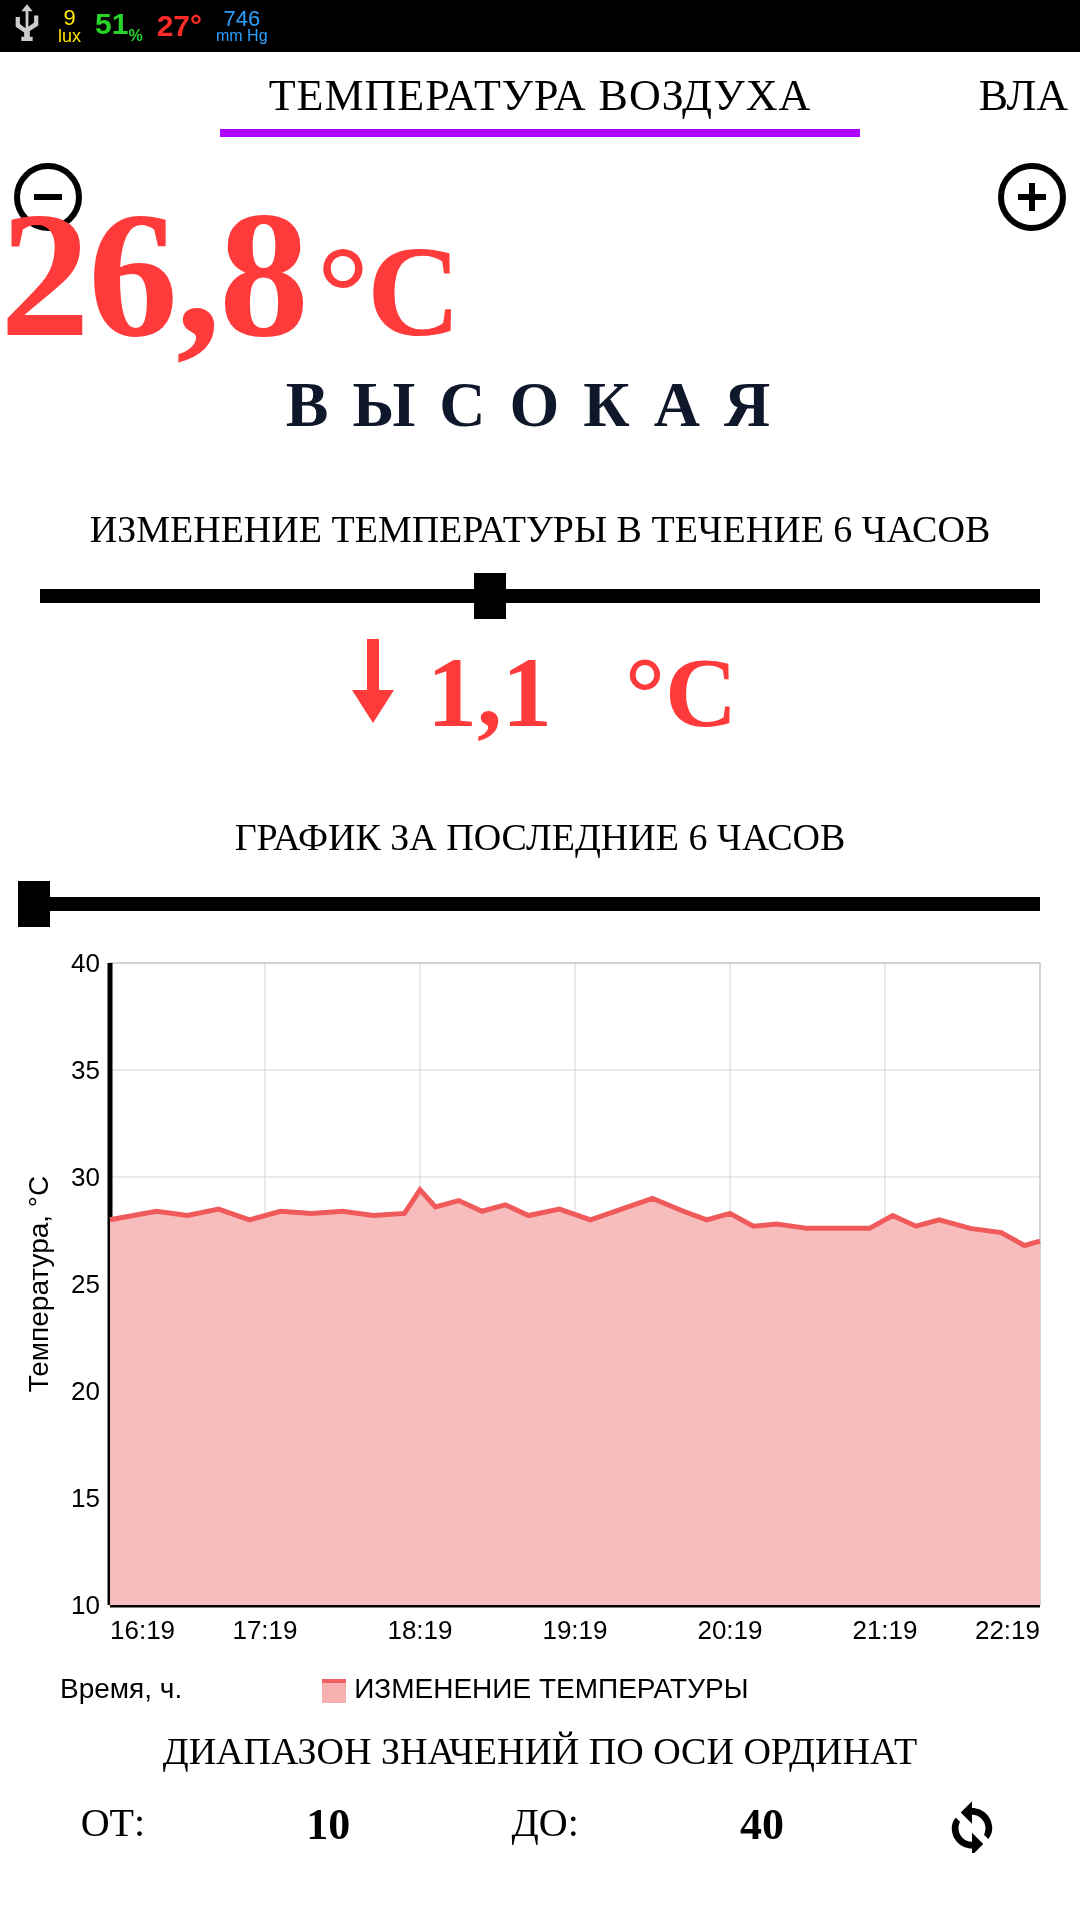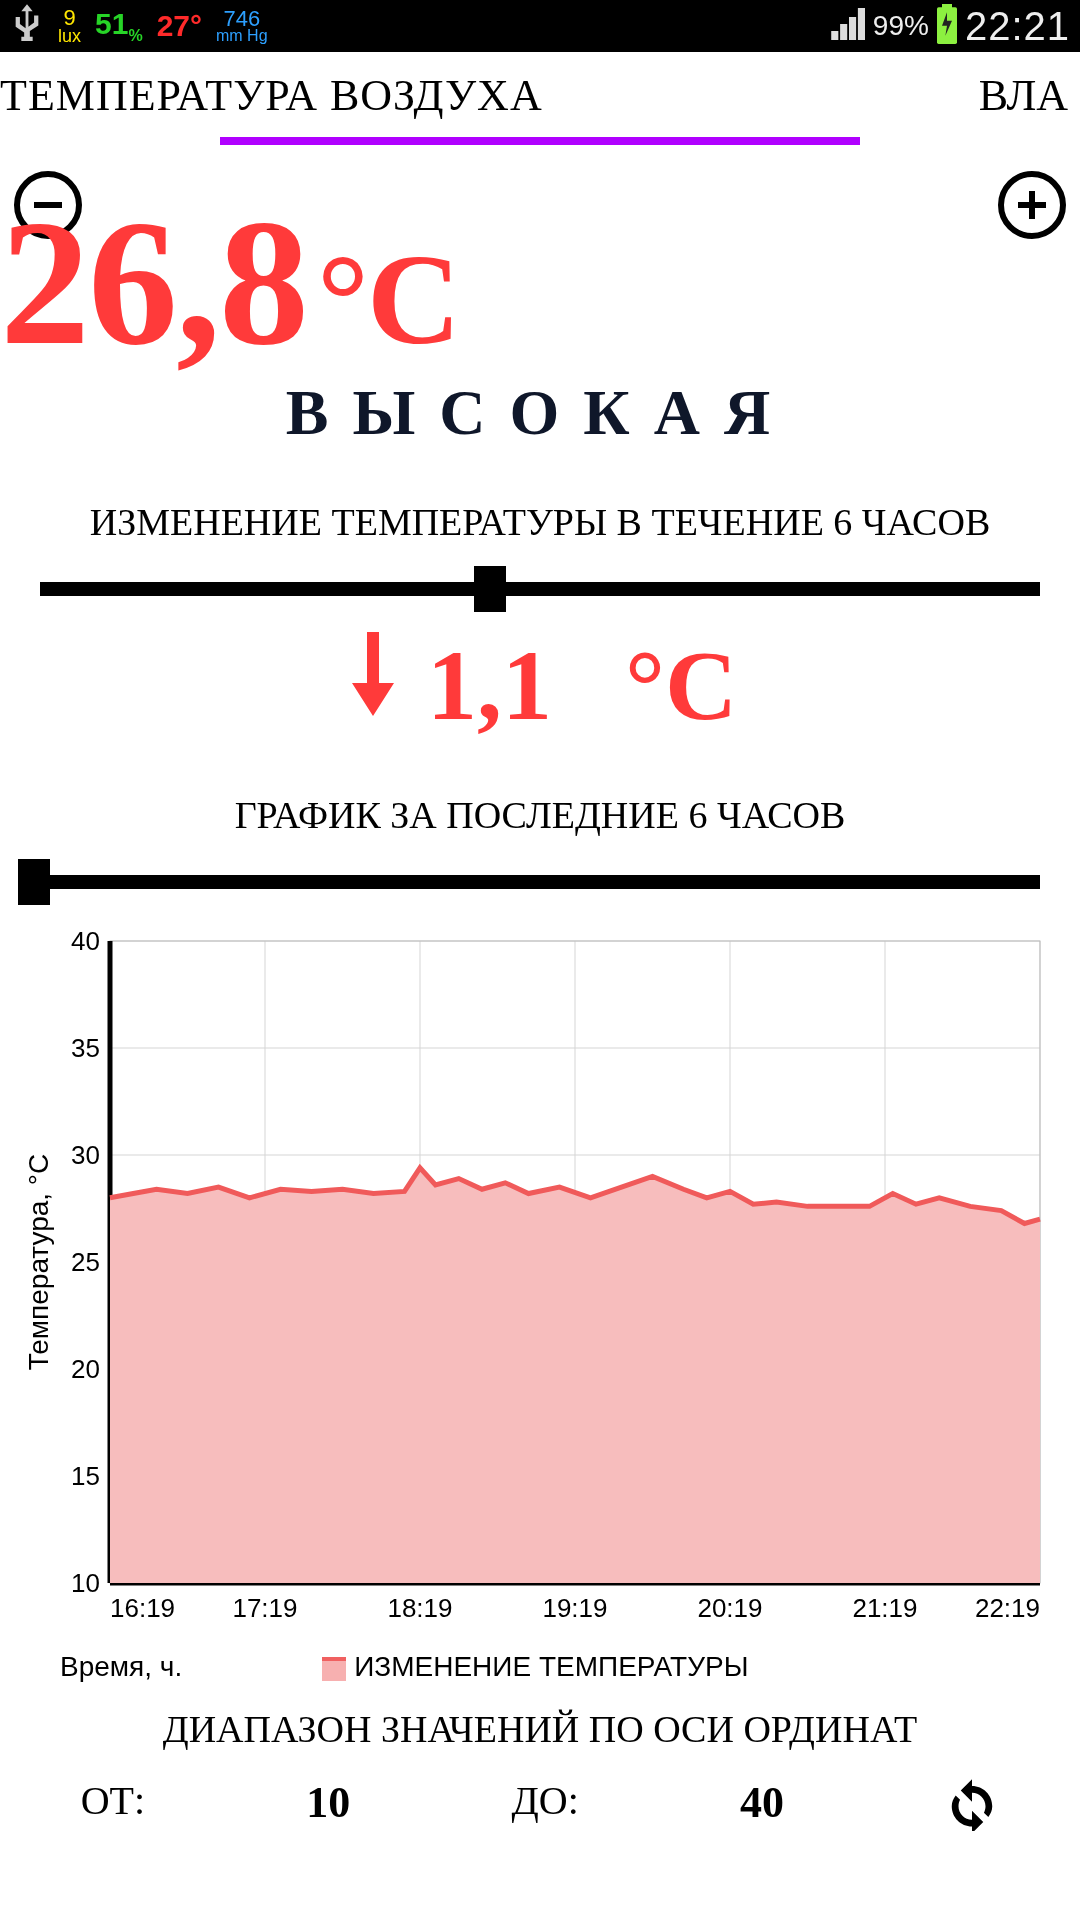--- a/index.html
+++ b/index.html
@@ -24,23 +24,23 @@
   .sb-temp { color: #ff2a2a; font-size: 30px; font-weight: bold; }
   .sb-pres { color: #2da0ff; font-size: 22px; line-height: 0.9; text-align: center; }
   .sb-pres small { font-size: 16px; display: block; }
   .sb-batt { color: #eee; font-size: 28px; }
   .sb-time { color: #eee; font-size: 40px; font-weight: 300; letter-spacing: 1px; }
 
   .content { padding: 0; }
 
   .tabs-row { display: flex; align-items: flex-start; margin-top: 18px; position: relative; }
   .tab-title {
-    flex: 1; text-align: left;
+    flex: 1; text-align: center;
     font-size: 44px; font-weight: 400; letter-spacing: 1px;
-    padding-bottom: 16px;
+    padding-bottom: 8px;
   }
   .tab-active-underline {
     height: 8px; background: #b000ff;
     margin: 0 auto; width: 640px;
   }
   .tab-next {
     position: absolute; right: 12px; top: 0;
     font-size: 44px; color: #000;
   }
 
@@ -61,21 +61,21 @@
     margin-top: -60px;
   }
   .main-temp .unit { font-size: 130px; font-weight: bold; margin-left: 10px; }
   .rating {
     text-align: center; color: #0f172a;
     font-size: 64px; font-weight: bold; letter-spacing: 24px;
     margin-top: -10px;
   }
 
   .section-title {
-    text-align: center; font-size: 38px; margin-top: 50px;
+    text-align: center; font-size: 38px; margin-top: 65px;
   }
 
   .slider {
     position: relative; height: 60px; margin: 14px 40px 0 40px;
   }
   .slider .track {
     position: absolute; left: 0; right: 0; top: 24px; height: 14px; background: #000;
   }
   .slider .thumb {
     position: absolute; top: 8px; width: 32px; height: 46px; background: #000;
@@ -126,36 +126,20 @@
     <span class="sb-hum">
       <span>51</span><sub>%</sub>
     </span>
     <span class="sb-temp">
       <span>27</span><span>°</span>
     </span>
     <span class="sb-pres">
       <span>746</span>
       <small>mm Hg</small>
     </span>
-  </div>
-  <div class="sb-right">
-    <span>
-      <svg width="36" height="32" viewBox="0 0 20 18">
-          <path fill="#ddd" d="M0 18h4v-5H0zM5 18h4V9H5zM10 18h4V5h-4zM15 18h4V0h-4z"></path>
-        </svg>
-    </span>
-    <span class="sb-batt">99%</span>
-    <span>
-      <svg width="24" height="40" viewBox="0 0 14 24">
-          <rect x="1" y="2" width="12" height="22" rx="1" fill="#8cf040"></rect>
-          <rect x="4" y="0" width="6" height="3" fill="#8cf040"></rect>
-          <path fill="#222" d="M7 5l-3 8h3l-1 6 4-9H7z"></path>
-        </svg>
-    </span>
-    <span class="sb-time">22:21</span>
   </div>
 </div>
 
 <div class="content">
 
   <div class="tabs-row">
     <div style="flex:1">
       <div class="tab-title">ТЕМПЕРАТУРА ВОЗДУХА</div>
       <div class="tab-active-underline"></div>
     </div>

